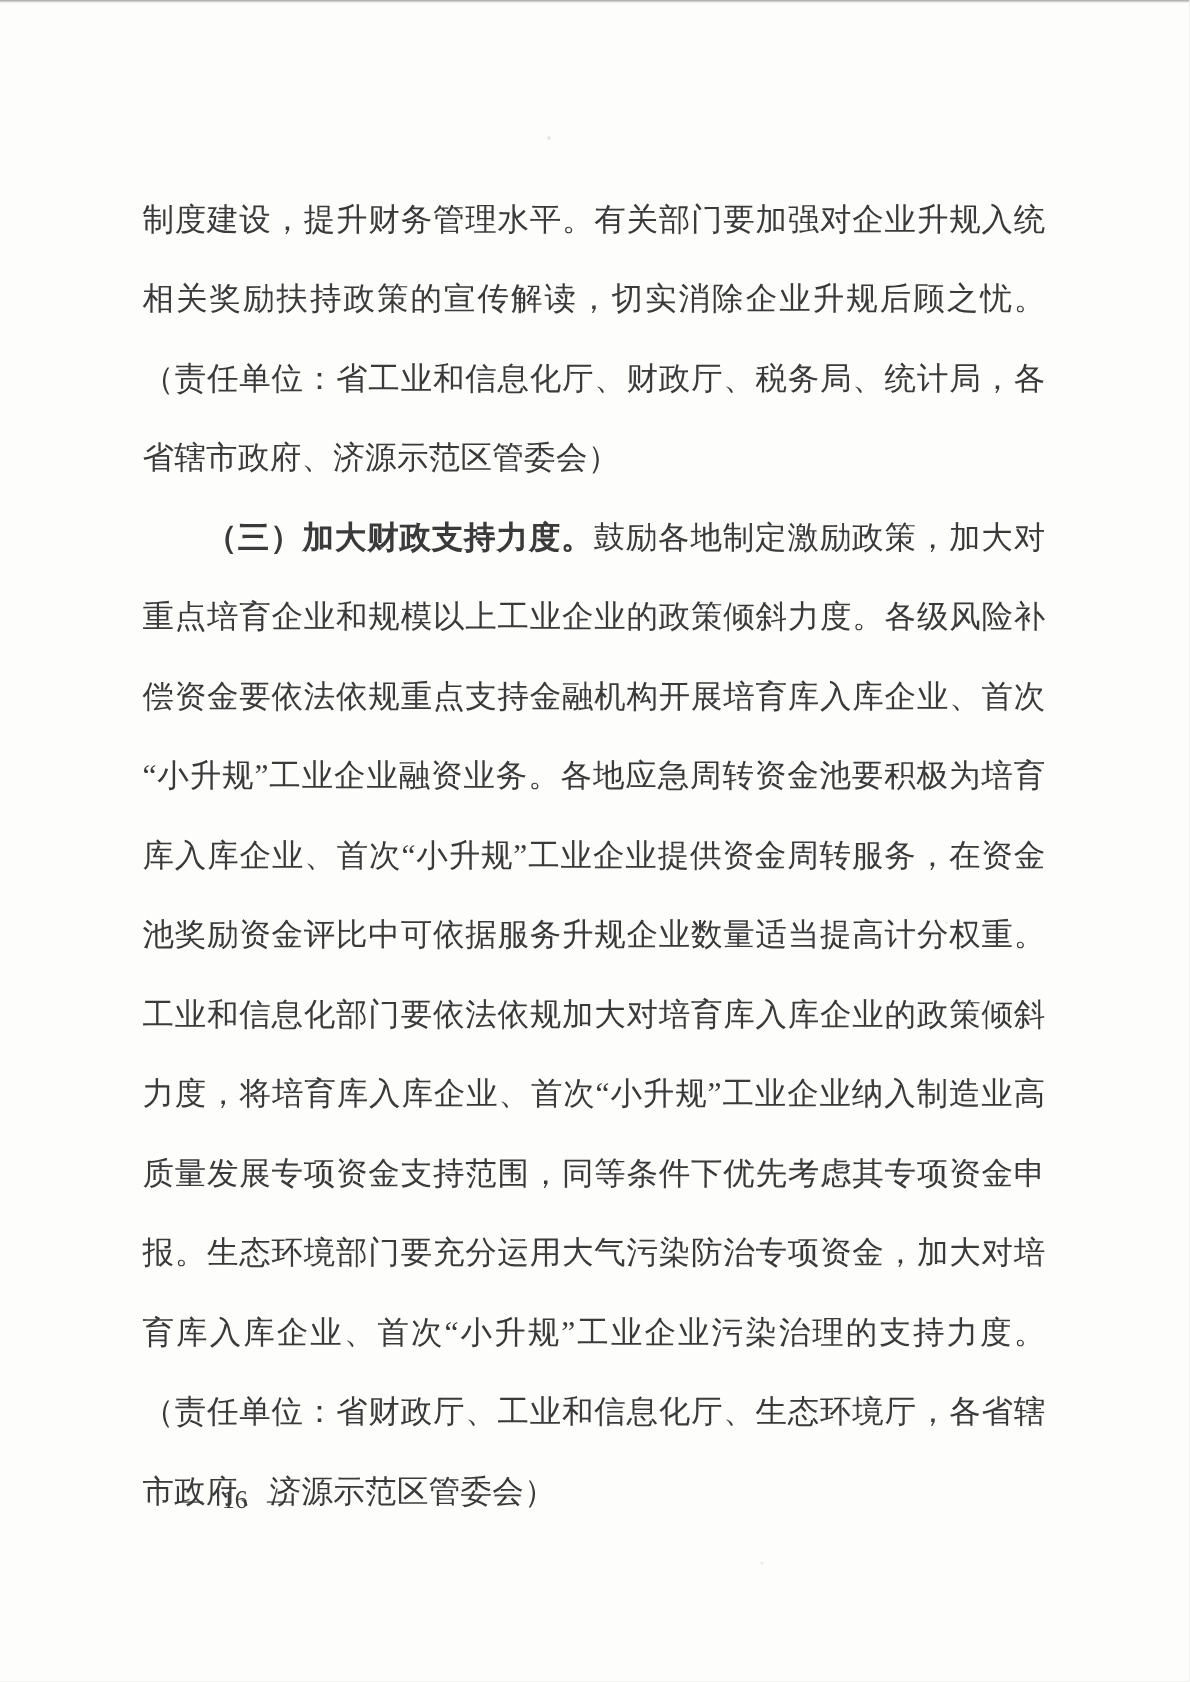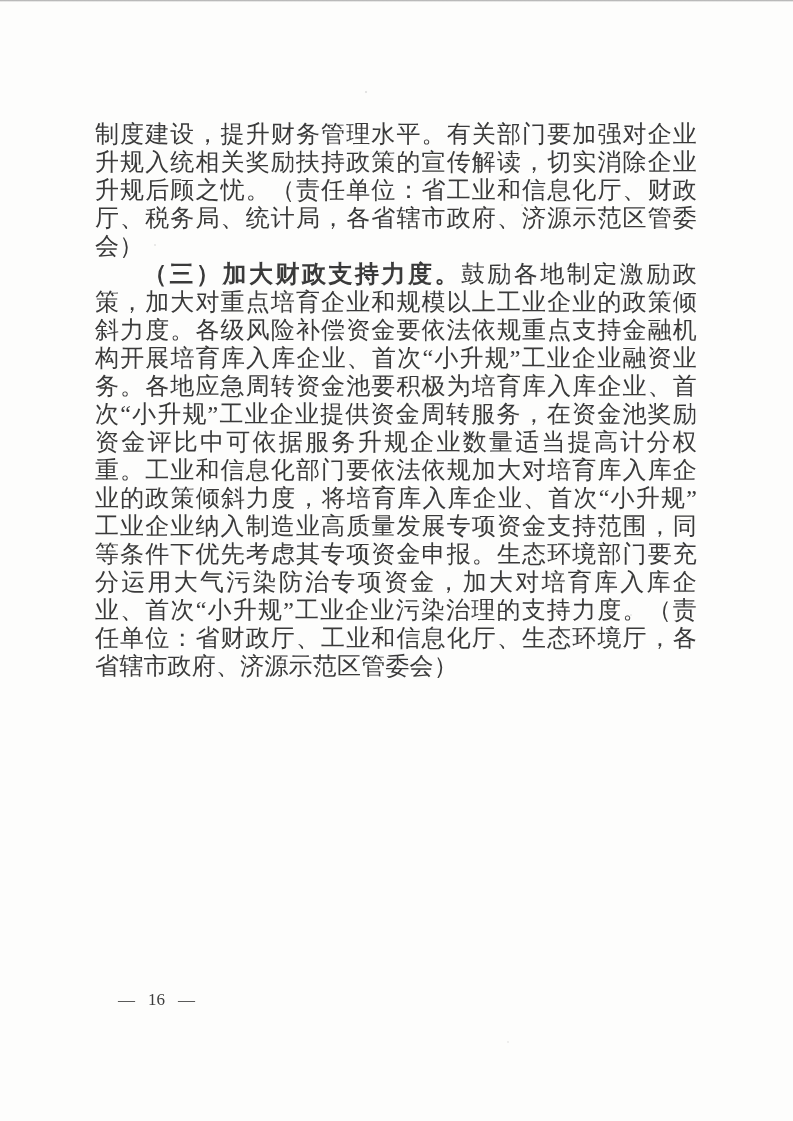--- a/index.html
+++ b/index.html
@@ -24,22 +24,22 @@
   }
   .scan-edge{
     position:absolute;top:0;left:0;width:100%;height:2px;
     background:linear-gradient(to bottom, rgba(90,90,90,.55), rgba(90,90,90,0));
   }
   .body-text{
     position:absolute;
     left:95px;
     top:120px;
     width:602px;
-    font-size:24px;
-    line-height:28px;
+    font-size:21px;
+    line-height:53px;
     text-align:justify;
     text-justify:inter-character;
     letter-spacing:0.2px;
   }
   .para{margin:0;padding:0;}
   .para.indent{text-indent:2em;}
   .run{font-weight:400;}
   .run.bold{font-weight:700;margin-top:38px;}
   .footer{
     position:absolute;

